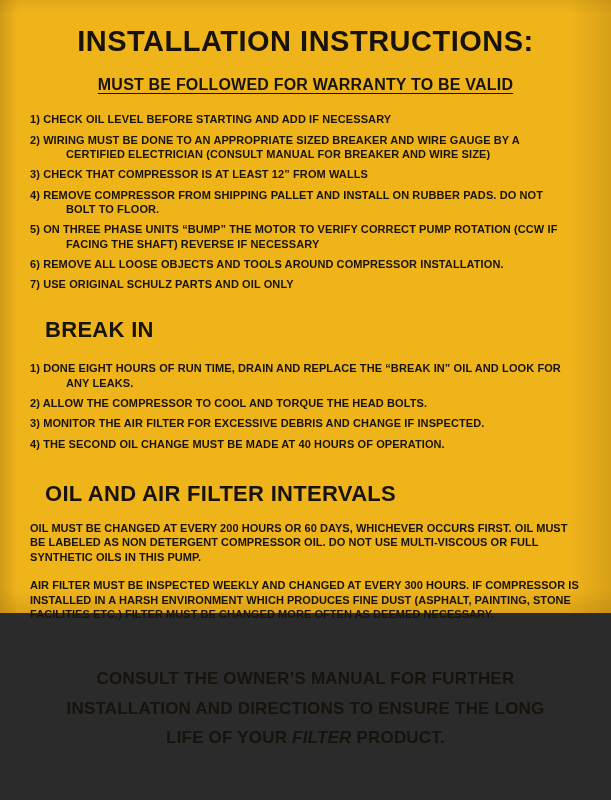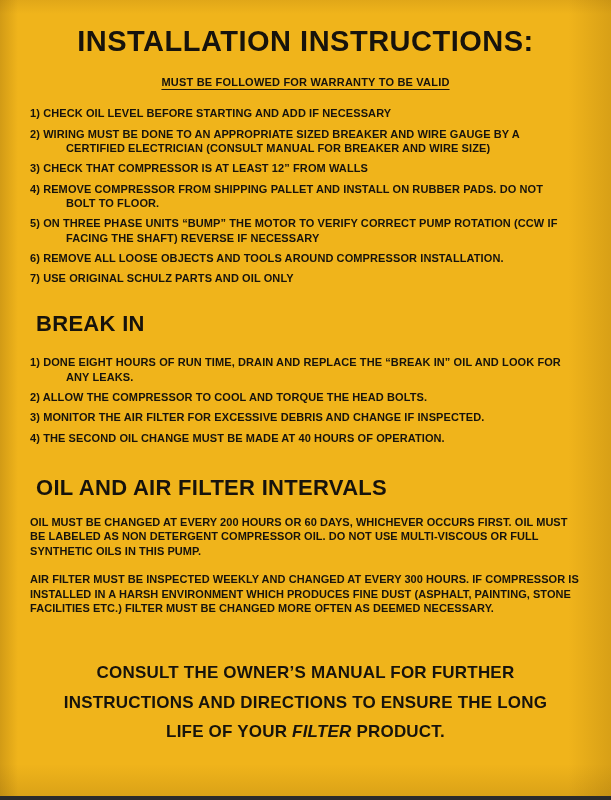--- a/index.html
+++ b/index.html
@@ -9,21 +9,21 @@
   }
   body {
     width: 611px;
     height: 800px;
     overflow: hidden;
     font-family: "Liberation Sans", sans-serif;
   }
   #label {
     position: relative;
     width: 611px;
-    height: 796px;
+    height: 613px;
     background: #f0b41b;
     box-sizing: border-box;
     padding: 0;
   }
   
   #label::after {
     content: "";
     position: absolute;
     inset: 0;
     pointer-events: none;
@@ -41,21 +41,21 @@
     text-align: center;
     font-size: 29px;
     font-weight: bold;
     letter-spacing: 0.5px;
     color: #17130c;
     line-height: 1.05;
   }
   h2.subtitle {
     margin: 20px 0 0 0;
     text-align: center;
-    font-size: 11px;
+    font-size: 16px;
     font-weight: bold;
     color: #17130c;
     text-decoration: underline;
     text-underline-offset: 3px;
     letter-spacing: 0.2px;
   }
   ol.numlist {
     list-style: none;
     margin: 18px 0 0 0;
     padding: 0;
@@ -72,21 +72,21 @@
   }
   ol.numlist li .num {
     display: inline;
   }
   ol.numlist li .cont {
     display: block;
     padding-left: 18px;
     text-indent: 0;
   }
   h3.section {
-    margin: 26px 0 0 6px;
+    margin: 26px 0 0 15px;
     font-size: 22px;
     font-weight: bold;
     color: #17130c;
     letter-spacing: 0.3px;
   }
   h3.section.tight {
     margin-top: 30px;
   }
   .para {
     font-size: 11px;
@@ -179,20 +179,20 @@
     </ol>
 
     <h3 class="section tight">OIL AND AIR FILTER INTERVALS</h3>
 
     <p class="para">OIL MUST BE CHANGED AT EVERY 200 HOURS OR 60 DAYS, WHICHEVER OCCURS FIRST. OIL MUST BE LABELED AS NON DETERGENT COMPRESSOR OIL. DO NOT USE MULTI-VISCOUS OR FULL SYNTHETIC OILS IN THIS PUMP.</p>
 
     <p class="para">AIR FILTER MUST BE INSPECTED WEEKLY AND CHANGED AT EVERY 300 HOURS. IF COMPRESSOR IS INSTALLED IN A HARSH ENVIRONMENT WHICH PRODUCES FINE DUST (ASPHALT, PAINTING, STONE FACILITIES ETC.) FILTER MUST BE CHANGED MORE OFTEN AS DEEMED NECESSARY.</p>
 
     <div class="footer">
       <div class="fline">CONSULT THE OWNER’S MANUAL FOR FURTHER</div>
-      <div class="fline">INSTRUCTIONS AND DIRECTIONS TO ENSURE THE LONG</div>
+      <div class="fline">INSTALLATION AND DIRECTIONS TO ENSURE THE LONG</div>
       <div class="fline">
         <span>LIFE OF YOUR </span><span class="ital">FILTER</span><span> PRODUCT.</span>
       </div>
     </div>
 
   </div>
 </div>
 
 </body></html>

